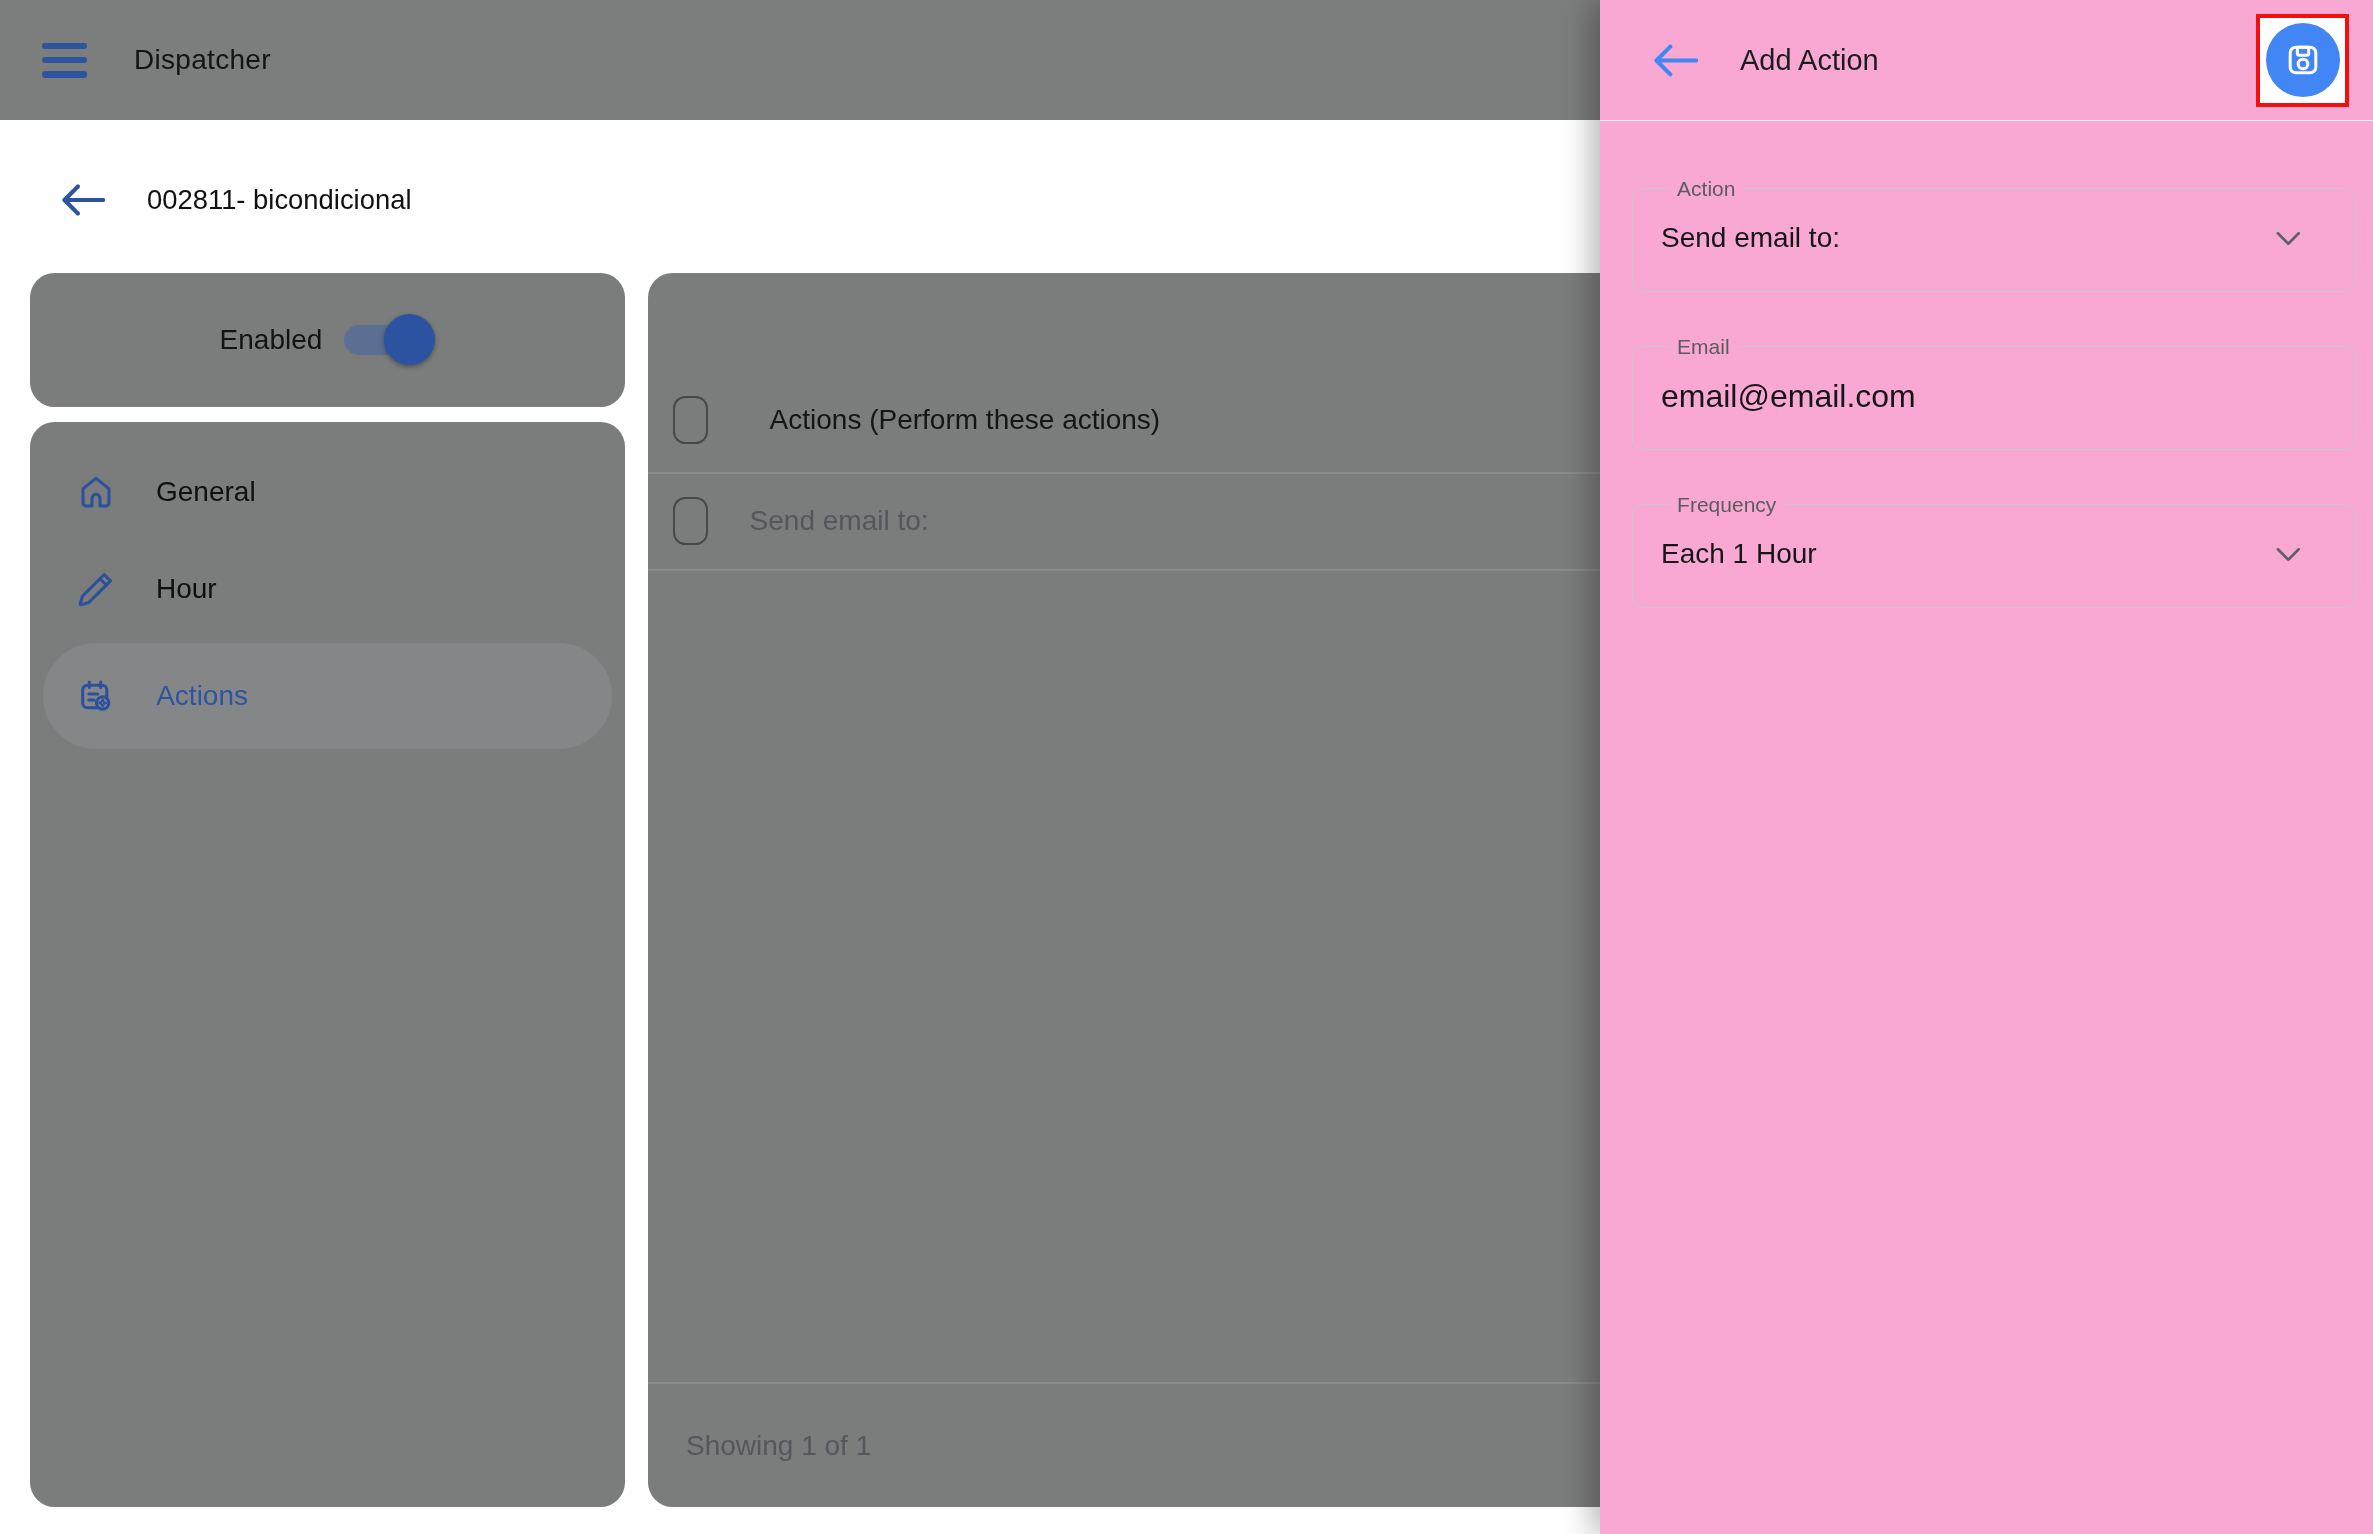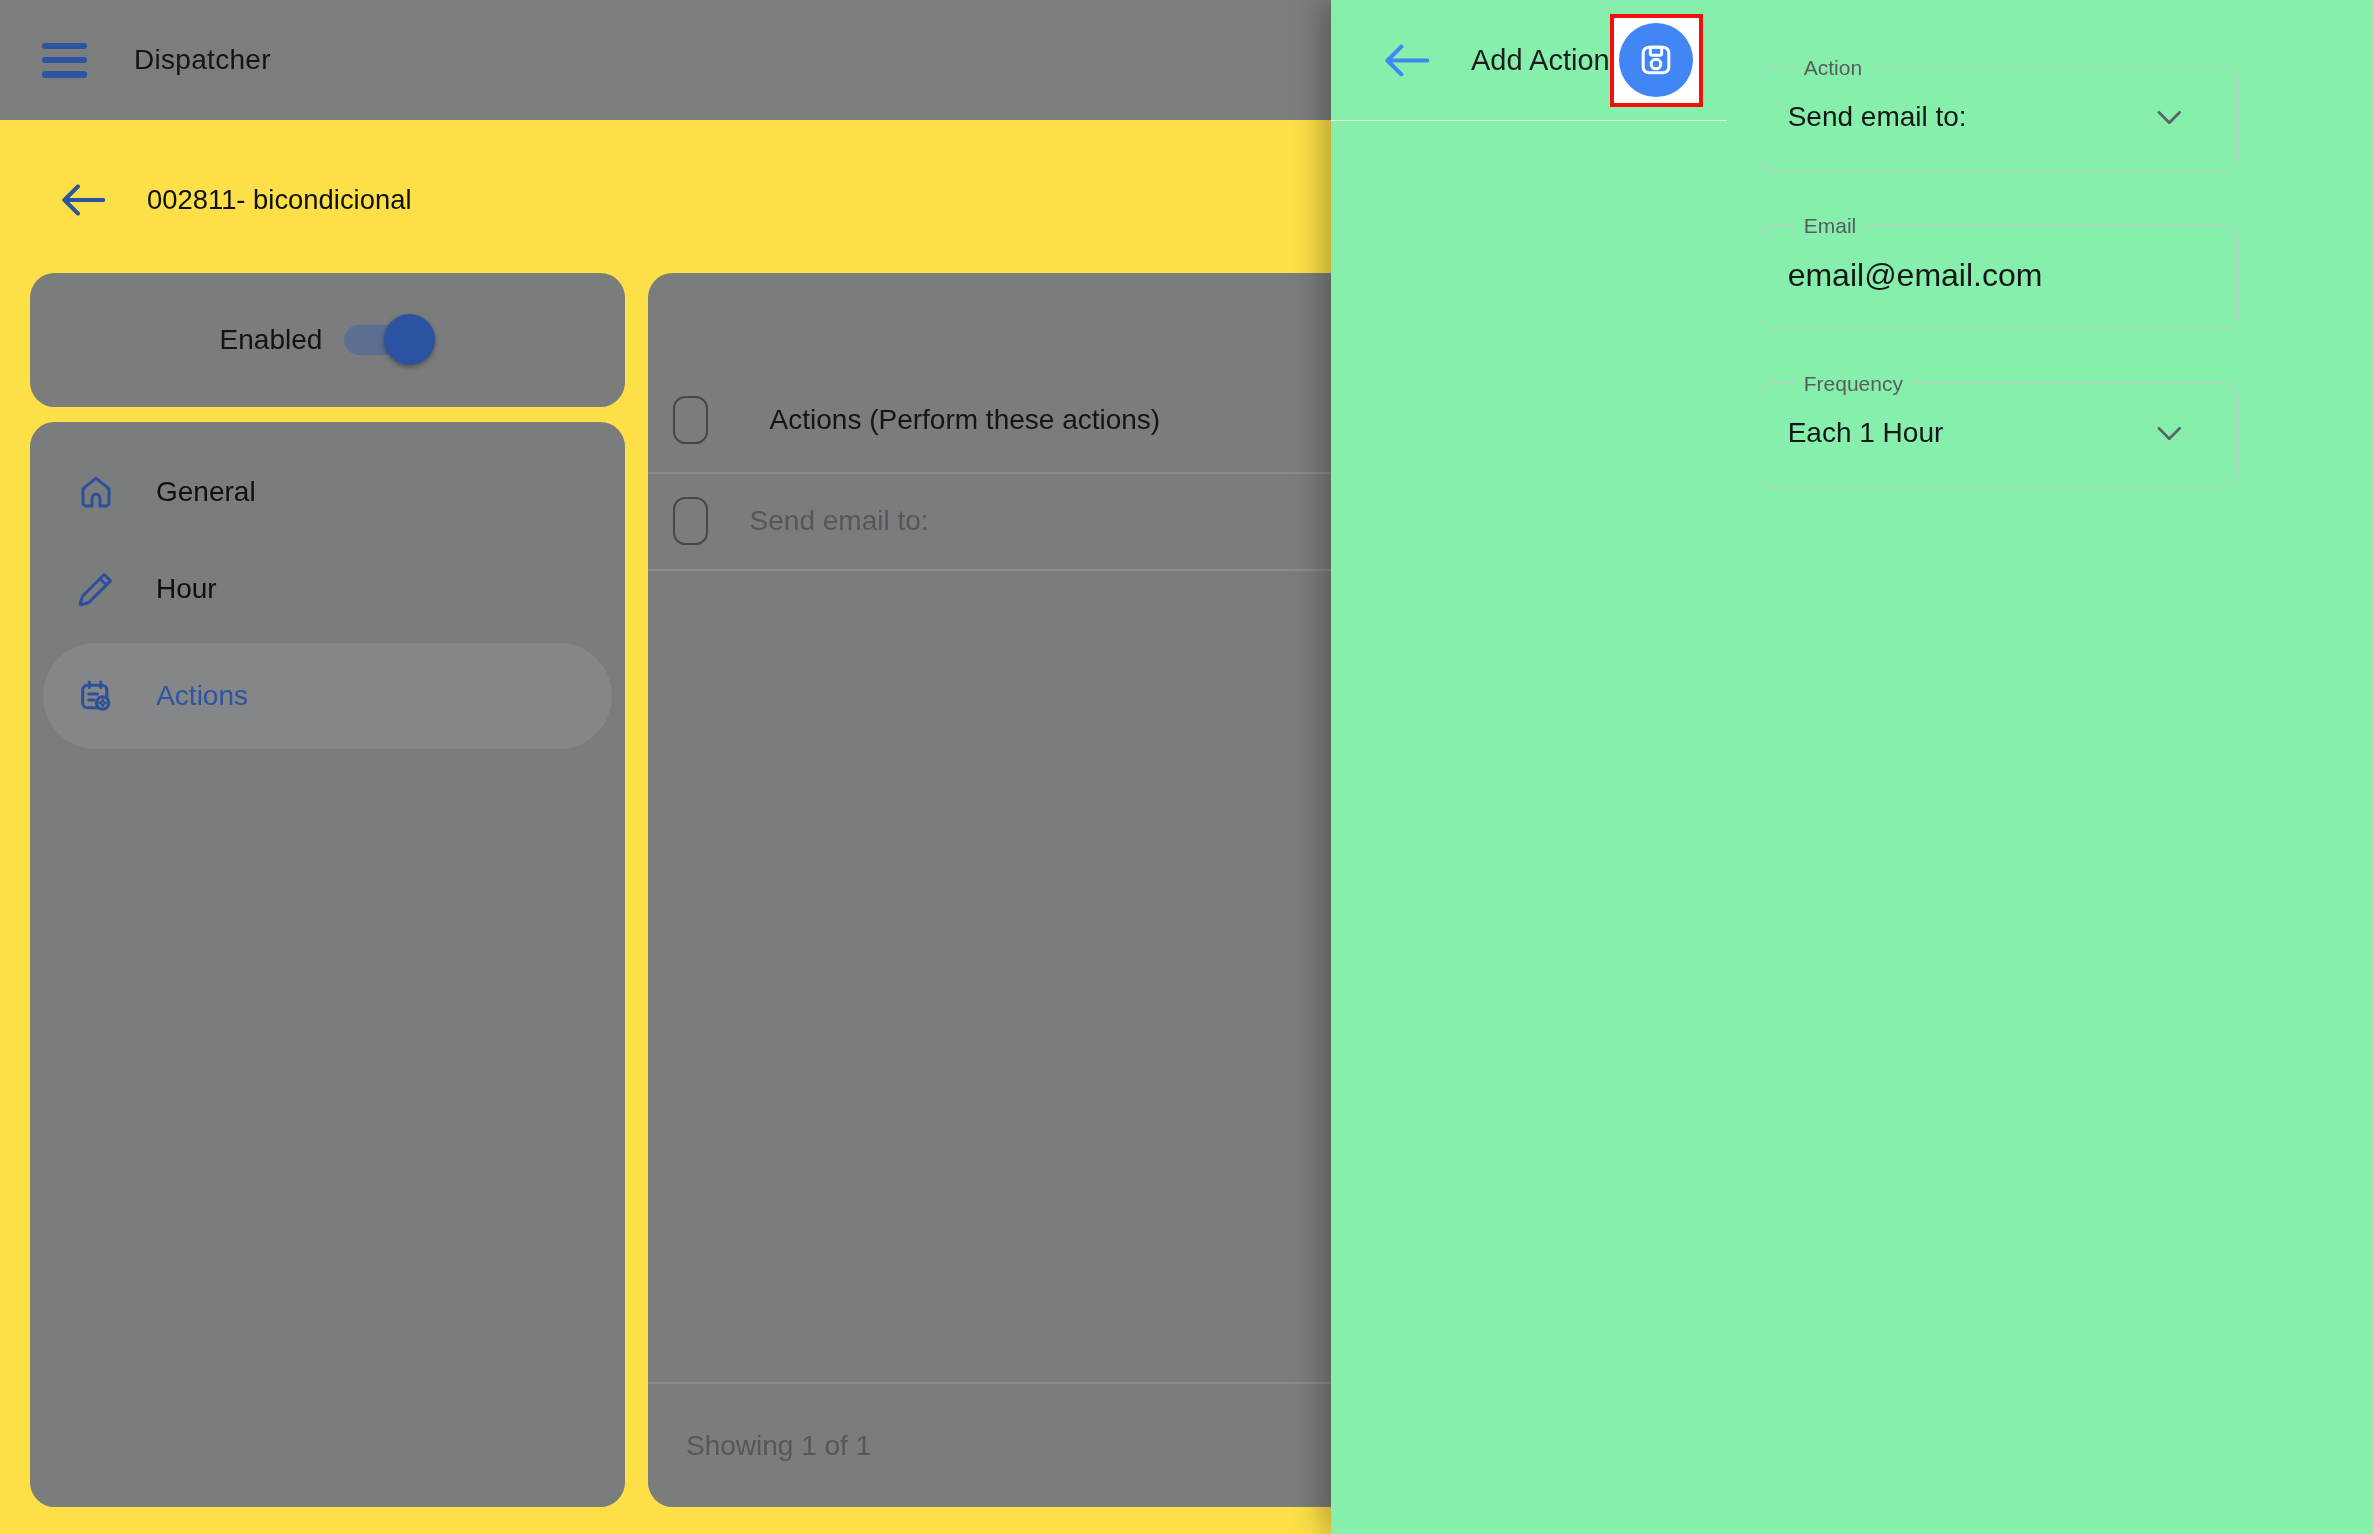--- a/index.html
+++ b/index.html
@@ -14,21 +14,21 @@
   .topbar{
     height:120px;background:#7c7d7d;display:flex;align-items:center;
     padding-left:42px;box-sizing:border-box;gap:17px;
   }
   .hamburger{width:45px;height:35px;display:flex;flex-direction:column;justify-content:space-between;cursor:pointer;}
   .hamburger span{display:block;height:6.6px;border-radius:3.3px;background:var(--dimmed_blue,#2d549e);}
   .app-title{margin-left:30px;font-size:28px;font-weight:500;color:#131416;letter-spacing:0.3px;}
 
   .content{
     position:absolute;top:120px;left:0;right:0;bottom:0;
-    background:#fde047;display:flex;flex-direction:column;
+    background:#ffffff;display:flex;flex-direction:column;
   }
   .crumb-row{margin:59px 0 0 61px;display:flex;align-items:center;gap:42px;height:42px;flex:0 0 auto;}
   .crumb-title{font-size:27.4px;color:#0f1012;}
 
   .cols{
     flex:1;display:flex;gap:23px;margin:52px 0 28px 30px;min-height:0;
   }
   .card{background:#7b7c7c;border-radius:24.6px;}
   .col-left{width:595px;flex:0 0 auto;display:flex;flex-direction:column;}
   .enabled-card{
@@ -62,22 +62,22 @@
   }
   .th-label{margin-left:62px;font-size:28px;font-weight:500;color:#141516;}
   .td-label{margin-left:42px;font-size:28px;color:#54575d;}
   .divider{height:1.9px;background:#8a8b8c;flex:0 0 auto;}
   .tspacer{flex:1;}
   .tfoot{height:123px;display:flex;align-items:center;padding-left:38px;flex:0 0 auto;}
   .tfoot span{font-size:28px;color:#54575d;}
 
   
   .panel{
-    position:absolute;top:0;right:0;bottom:0;width:1042px;background:#86efac;
-    box-shadow:-9.5px 0 28px rgba(0,0,0,.28);display:flex;
+    position:absolute;top:0;right:0;bottom:0;width:773px;background:#f9a8d4;
+    box-shadow:-9.5px 0 28px rgba(0,0,0,.28);display:flex;flex-direction:column;
   }
   .panel-header{
     height:121px;flex:0 0 auto;display:flex;align-items:center;
     padding:0 24px 0 53px;box-sizing:border-box;border-bottom:1.9px solid #ecedee;
   }
   .panel-title{margin-left:42px;font-size:29px;font-weight:500;color:#1c1d1f;}
   .ph-spacer{flex:1;}
   .save-annotation{
     width:93px;height:93px;box-sizing:border-box;border:4.7px solid var(--annotation_red,#f40f0f);
     display:flex;align-items:center;justify-content:center;background:#fff;

